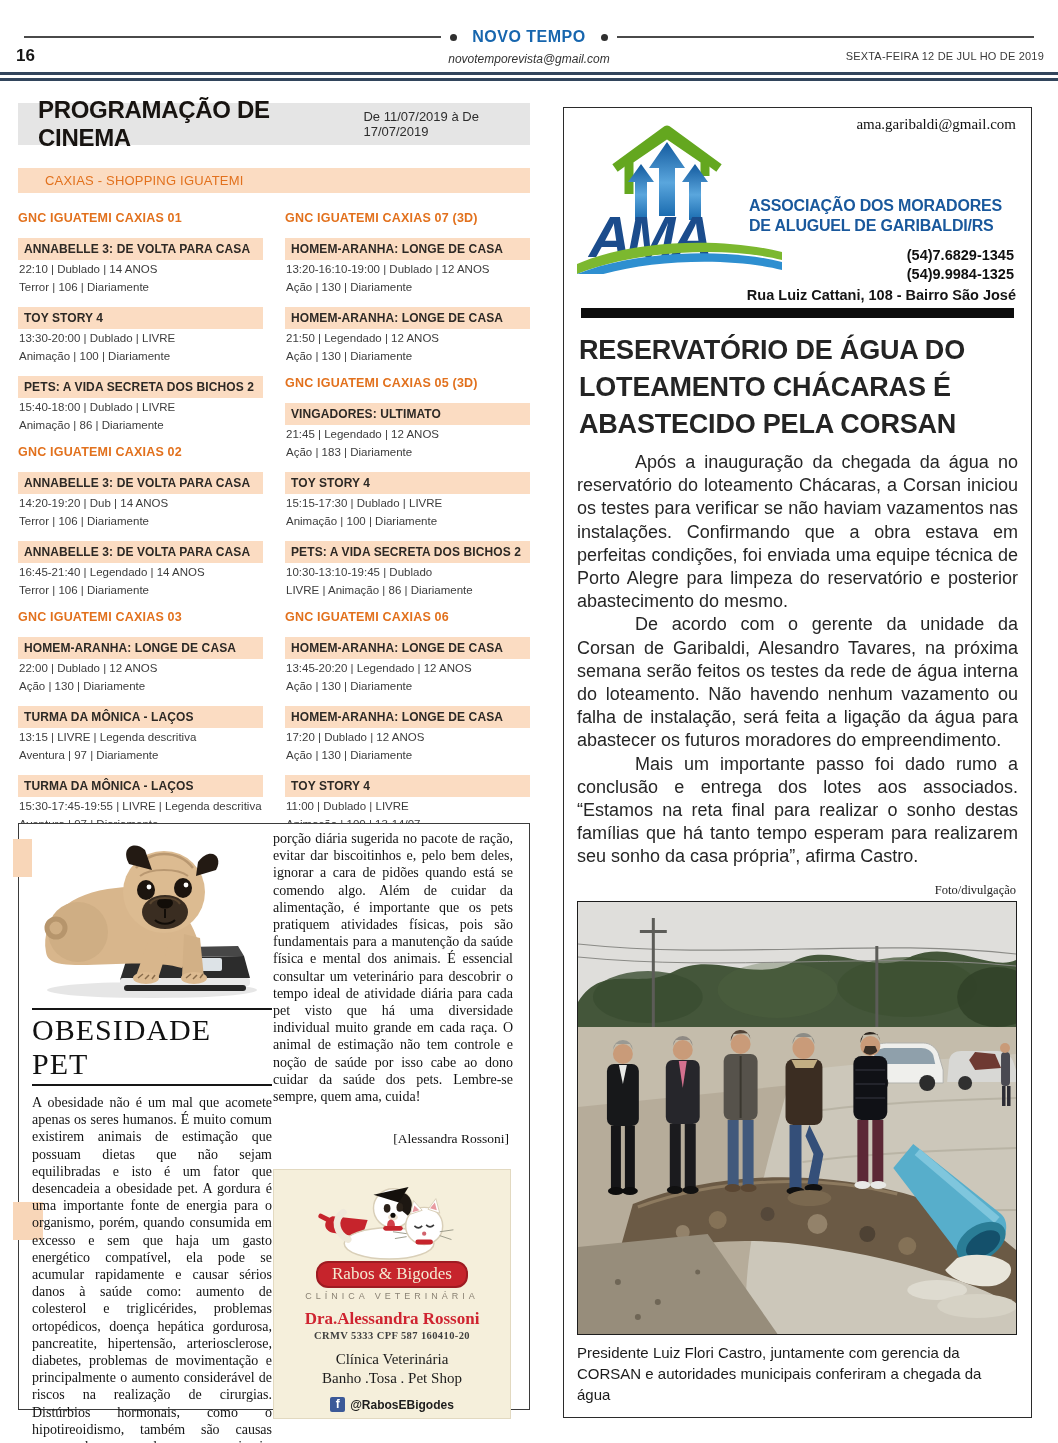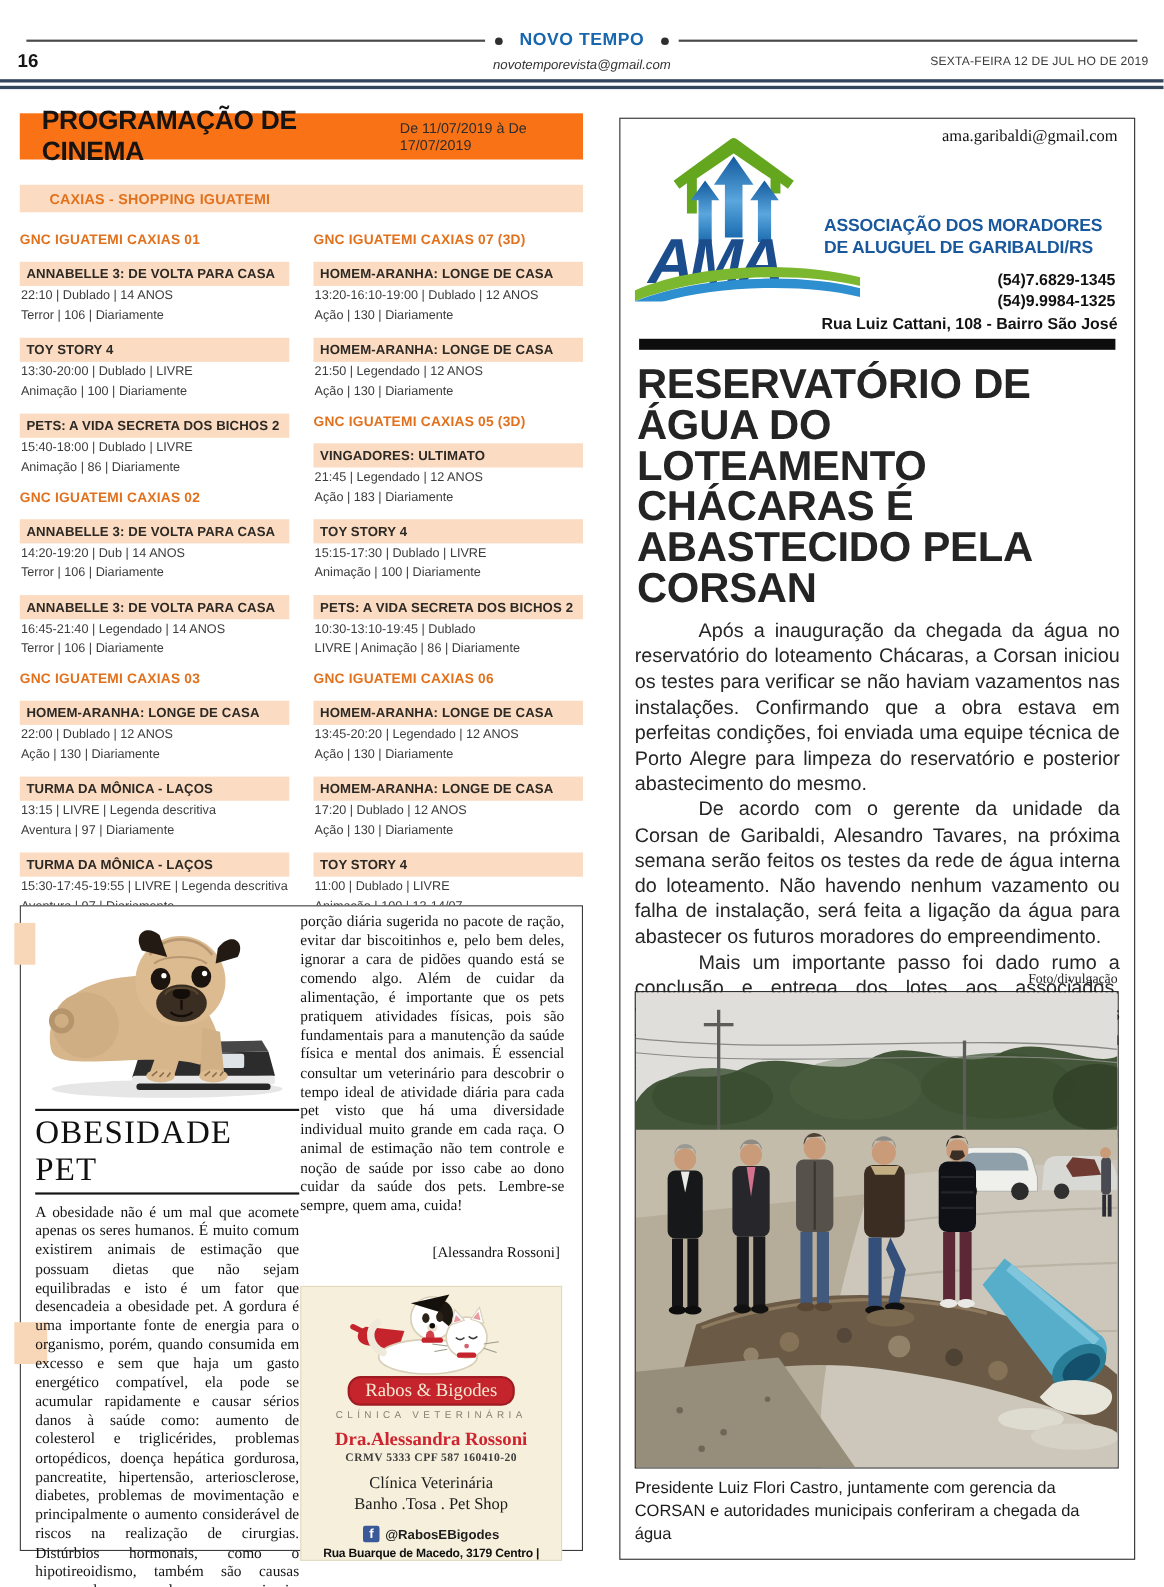--- a/index.html
+++ b/index.html
@@ -12,24 +12,24 @@
   .mast-rule{flex:1;height:2px;background:#4a4a4a;}
   .mast-dot{width:7px;height:7px;background:#2f2f2f;border-radius:50%;margin:0 9px;flex:none;}
   .mast-title{font-size:16px;font-weight:bold;color:#1766ae;letter-spacing:.5px;margin:0 6px;white-space:nowrap;}
   .page-num{position:absolute;left:16px;top:18px;font-size:17px;font-weight:bold;color:#161616;}
   .mast-email{position:absolute;left:0;right:0;top:24px;text-align:center;font-style:italic;font-size:12px;color:#333;}
   .mast-date{position:absolute;right:14px;top:22px;font-size:11px;color:#3a3a3a;letter-spacing:.2px;}
   .double-rule{position:absolute;top:44px;left:0;width:100%;height:3px;border-top:3px solid #32455c;border-bottom:3px solid #32455c;}
 
   
   .cinema{position:absolute;left:18px;top:103px;width:512px;}
-  .cine-title-bar{background:#f97316;height:42px;display:flex;align-items:center;padding-left:20px;}
+  .cine-title-bar{background:#e5e5e5;height:42px;display:flex;align-items:center;padding-left:20px;}
   .cine-title{font-size:24px;font-weight:bold;color:#171310;letter-spacing:-.3px;}
   .cine-range{font-size:13px;color:#2d2d2d;margin-left:26px;}
-  .cine-venue{background:#fbdcc2;margin-top:23px;padding:5px 0 5px 27px;color:#e2711d;font-weight:bold;font-size:13px;letter-spacing:.2px;}
+  .cine-venue{background:#fbdcc2;margin-top:23px;padding:5px 0 5px 27px;color:#e2711d;font-weight:normal;font-size:13px;letter-spacing:.2px;}
   .cine-cols{display:flex;margin-top:16px;}
   .cine-col{width:245px;}
   .cine-col:first-child{margin-right:22px;}
   .cine-section-header{color:#e2711d;font-weight:bold;font-size:12.5px;margin:2px 0 13px;letter-spacing:.2px;}
   .movie{margin-bottom:11px;}
   .movie-title{background:#fbdcc2;font-weight:bold;font-size:12px;color:#2d2925;padding:4px 6px;letter-spacing:.1px;}
   .movie-line{font-size:11.5px;color:#3c3c3c;line-height:18px;padding-left:1px;}
   .movie-line:first-of-type{padding-top:2px;}
 
   
@@ -41,21 +41,21 @@
   .pet-h-rule{height:2px;background:#161616;}
   .pet-h-rule.top{margin:6px 0 3px;}
   .pet-h-rule.bot{margin:3px 0 8px;}
   .pet-headline{font-family:"Liberation Serif",serif;font-size:30px;color:#111;letter-spacing:1px;line-height:34px;}
   .pet-text{font-family:"Liberation Serif",serif;font-size:14px;line-height:17.2px;text-align:justify;color:#131313;}
   .pet-right{position:absolute;left:254px;top:6px;width:240px;}
   .pet-byline{text-align:right;font-family:"Liberation Serif",serif;font-size:13.5px;color:#111;margin-top:26px;padding-right:4px;}
 
   
   .vet-ad{margin-top:22px;width:238px;height:250px;background:#f5efdb;border:1px solid #e2d9c0;
-          text-align:center;box-sizing:border-box;padding-top:3px;overflow:hidden;}
+          text-align:center;box-sizing:border-box;padding-top:13px;overflow:hidden;}
   .vet-art{width:150px;height:78px;display:inline-block;}
   .vet-badge{display:inline-block;background:#c6242c;color:#f4ead2;font-family:"Liberation Serif",serif;
              font-size:17px;padding:1px 14px 2px;border-radius:12px;border:2px solid #9e1b22;margin-top:-8px;}
   .vet-tagline{font-size:9px;letter-spacing:4px;color:#8a8274;margin-top:3px;}
   .vet-doctor{color:#cf2430;font-family:"Liberation Serif",serif;font-weight:bold;font-size:17px;margin-top:8px;}
   .vet-reg{font-family:"Liberation Serif",serif;font-weight:bold;font-size:10.5px;color:#3f3f3f;letter-spacing:.4px;margin-top:1px;}
   .vet-line{font-family:"Liberation Serif",serif;font-size:15px;color:#1c1c1c;line-height:19px;}
   .vet-line.first{margin-top:9px;}
   .vet-fb{display:flex;justify-content:center;align-items:center;gap:5px;margin-top:9px;font-size:12px;font-weight:bold;color:#1d1d1d;}
   .fb-icon{width:15px;height:15px;background:#3b5998;color:#fff;font-weight:bold;font-size:12px;line-height:15px;border-radius:2px;flex:none;}
@@ -65,21 +65,21 @@
   .right-box{position:absolute;left:563px;top:107px;width:469px;height:1311px;border:1.5px solid #2b2b2b;
              box-sizing:border-box;padding:0 13px;background:#fff;}
   .ama{position:relative;height:212px;}
   .ama-email{position:absolute;right:2px;top:8px;font-family:"Liberation Serif",serif;font-size:15px;color:#111;}
   .ama-logo{position:absolute;left:0;top:16px;width:205px;height:150px;}
   .ama-org{position:absolute;left:172px;top:88px;color:#19589c;font-weight:bold;font-size:16px;line-height:20px;letter-spacing:-.2px;}
   .ama-phones{position:absolute;right:4px;top:138px;text-align:right;font-weight:bold;font-size:14.5px;line-height:19px;color:#101010;}
   .ama-addr{position:absolute;right:2px;top:179px;font-weight:bold;font-size:14.5px;color:#141414;}
   .ama-bar{position:absolute;left:4px;right:4px;top:200px;height:10px;background:#0d0d0d;}
 
-  .article-headline{margin:12px 2px 8px;font-size:38px;line-height:37px;font-weight:bold;color:#242424;letter-spacing:-.2px;}
+  .article-headline{margin:12px 2px 8px;font-size:27px;line-height:37px;font-weight:bold;color:#242424;letter-spacing:-.2px;}
   .article-body{margin-top:2px;}
   .article-p{margin:0;font-size:18px;line-height:23.2px;text-align:justify;text-indent:58px;color:#262626;}
 
   .photo-block{position:absolute;left:13px;top:775px;width:441px;}
   .photo-credit{text-align:right;font-family:"Liberation Serif",serif;font-size:12.5px;color:#222;margin:0 2px 3px;}
   .article-photo-wrap{border:1.5px solid #1d1d1d;width:438px;height:432px;overflow:hidden;}
   .article-photo-wrap svg{display:block;}
   .photo-caption{font-size:15px;line-height:21px;color:#1b1b1b;margin-top:7px;}
 </style>
 </head>

